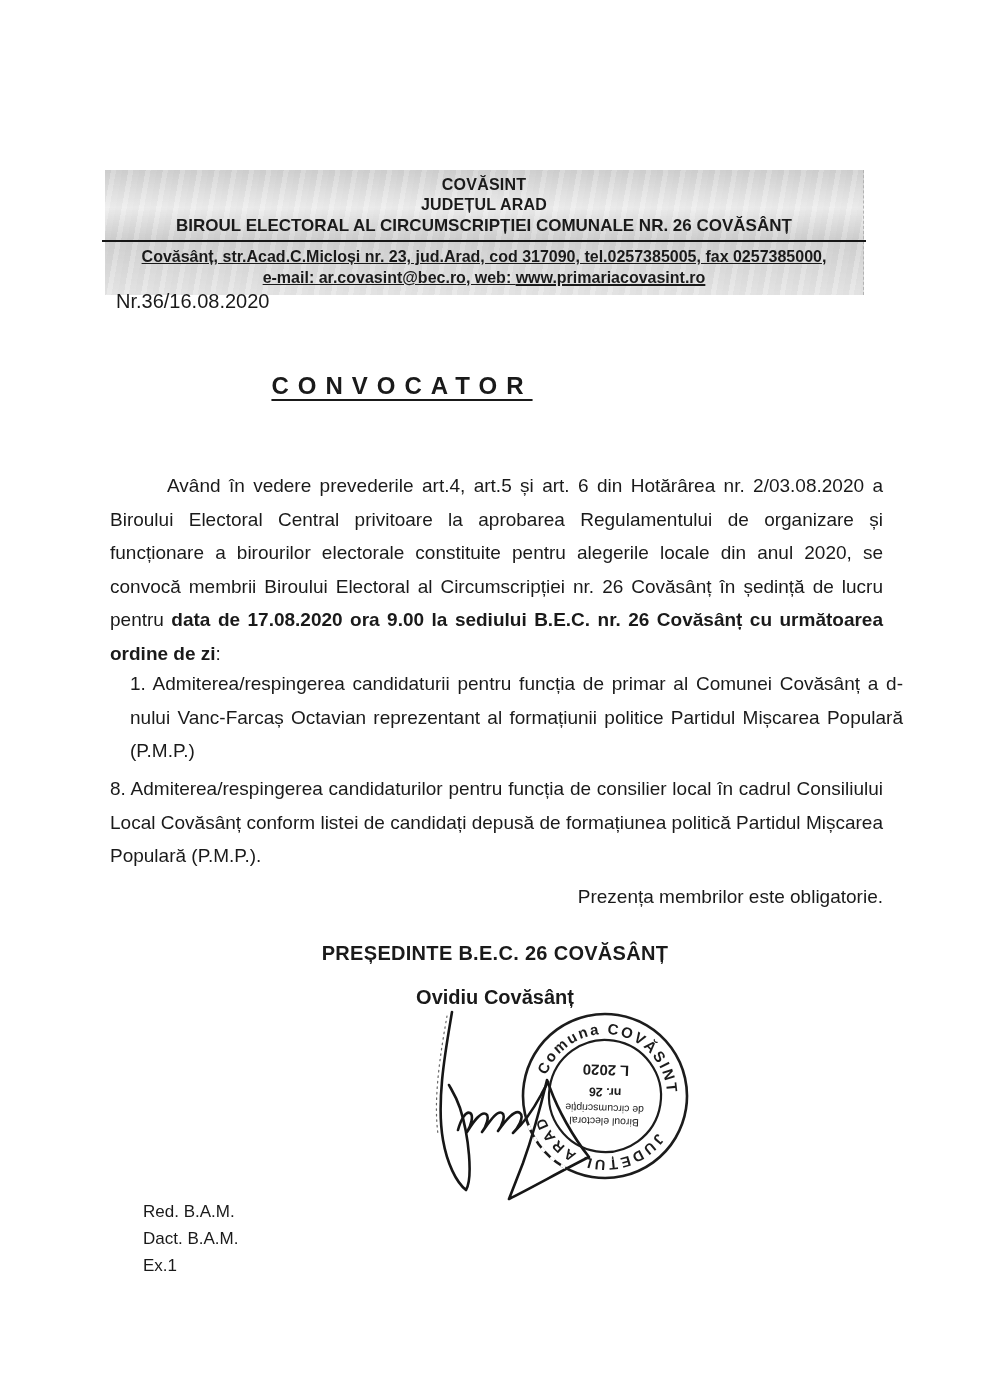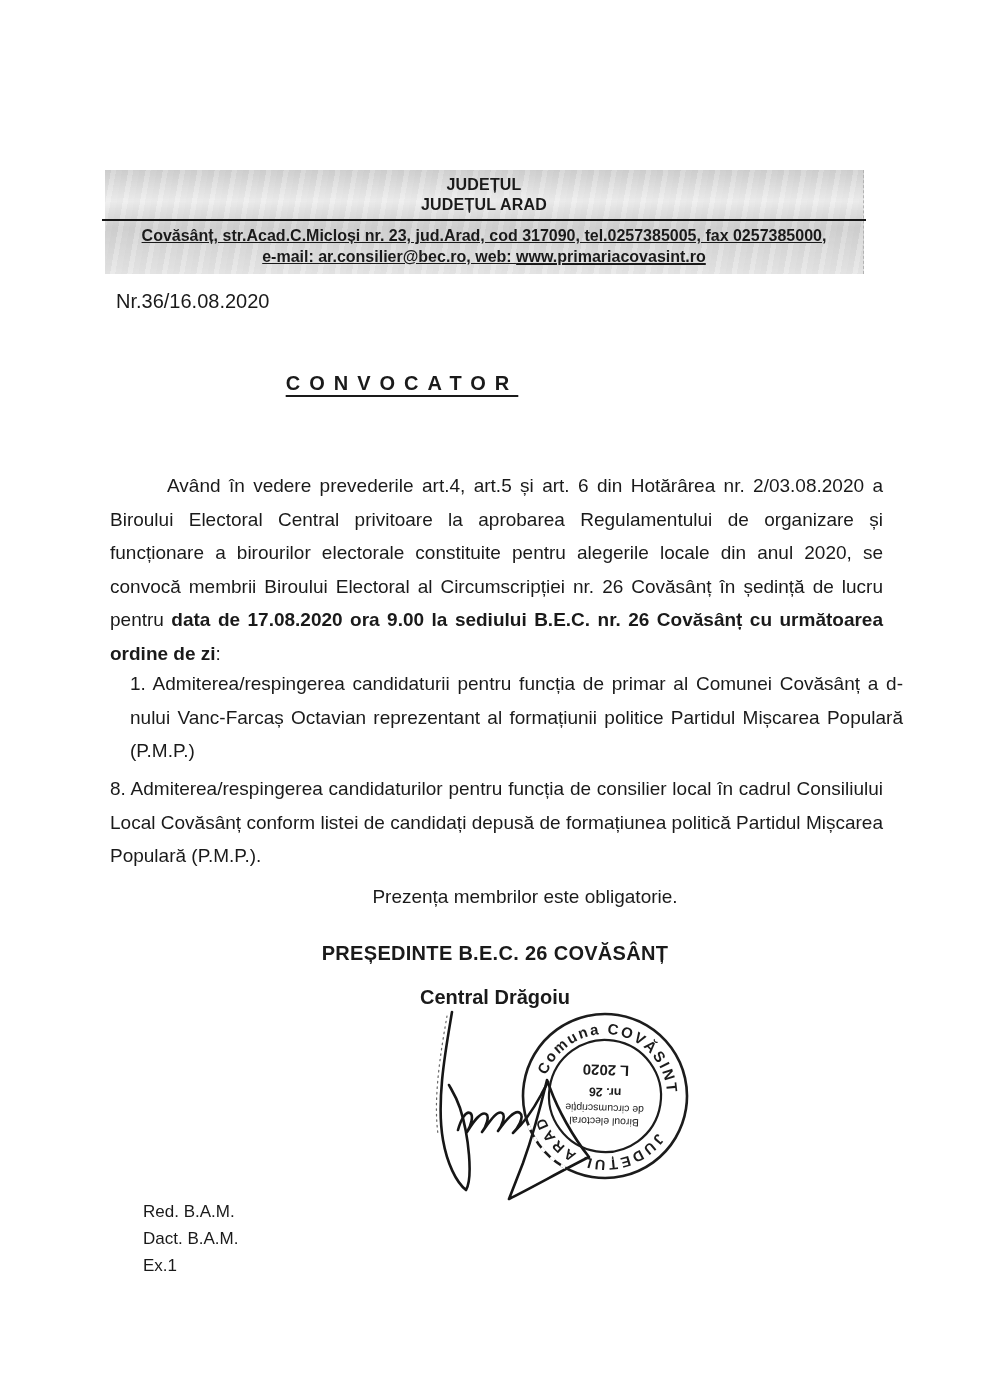--- a/index.html
+++ b/index.html
@@ -20,32 +20,32 @@
   .lh-line1, .lh-line2 { font-size:16px; line-height:20px; letter-spacing:0.2px; }
   .lh-line3 { font-size:17px; line-height:21px; }
   .lh-rule { border:none; border-top:2.5px solid #161616; margin:4px -3px 4px -3px; }
   .lh-addr { font-size:16px; line-height:21px;text-decoration:underline; }
   .lh-web { text-decoration:underline; text-underline-offset:2px; }
 
   
   .doc-number { position:absolute; left:116px; top:290px; font-size:20px; }
   .doc-title {
     position:absolute; left:0; top:372px; width:804px; text-align:center;
-    font-size:20px; font-weight:bold; letter-spacing:9px;
+    font-size:24px; font-weight:bold; letter-spacing:9px;
   }
   .doc-title span { text-decoration:underline; text-decoration-thickness:2px; text-underline-offset:5px; }
 
   .para {
     position:absolute; left:110px; width:773px;
     font-size:19px; line-height:33.5px; text-align:justify;
   }
   .intro { top:450px; text-indent:57px; }
   .item1 { top:648px;margin-left:20px; }
   .item2 { top:753px; }
-  .presence { top:861px; left:167px; width:716px; text-align:center; }
+  .presence { top:861px; left:167px; width:716px; text-align:right; }
 
   .president-title {
     position:absolute; left:0; top:942px; width:990px; text-align:center;
     font-size:20px; font-weight:bold; letter-spacing:0.3px;
   }
   .president-name {
     position:absolute; left:0; top:986px; width:990px; text-align:center;
     font-size:20px; font-weight:bold;
   }
 
@@ -54,40 +54,41 @@
   .stamp-svg text { font-family:"Liberation Sans", sans-serif; fill:#1c1c1c; }
 
   .footer { position:absolute; left:110px; top:1198px; font-size:17px; line-height:27px;margin-left:33px; }
 </style>
 </head>
 <body>
 
 <div class="page">
 
   <header class="letterhead">
-    <div class="lh-line1">JUDEȚUL</div>
+    <div class="lh-line1">COVĂSINT</div>
     <div class="lh-line2">JUDEȚUL ARAD</div>
+    <div class="lh-line3">BIROUL ELECTORAL AL CIRCUMSCRIPȚIEI COMUNALE NR. 26 COVĂSÂNȚ</div>
     <hr class="lh-rule">
     <div class="lh-addr">Covăsânț, str.Acad.C.Micloși nr. 23, jud.Arad, cod 317090, tel.0257385005, fax 0257385000,</div>
-    <div class="lh-addr"><span>e-mail: ar.consilier@bec.ro, web: </span><span class="lh-web">www.primariacovasint.ro</span></div>
+    <div class="lh-addr"><span>e-mail: ar.covasint@bec.ro, web: </span><span class="lh-web">www.primariacovasint.ro</span></div>
   </header>
 
   <div class="doc-number">Nr.36/16.08.2020</div>
 
   <div class="doc-title"><span>CONVOCATOR</span></div>
 
   <p class="para intro"><span>Având în vedere prevederile art.4, art.5 și art. 6 din Hotărârea nr. 2/03.08.2020 a Biroului Electoral Central privitoare la aprobarea Regulamentului de organizare și funcționare a birourilor electorale constituite pentru alegerile locale din anul 2020, se convocă membrii Biroului Electoral al Circumscripției nr. 26 Covăsânț în ședință de lucru pentru </span><b>data de 17.08.2020 ora 9.00 la sediului B.E.C. nr. 26 Covăsânț cu următoarea ordine de zi</b><span>:</span></p>
 
   <p class="para item1">1. Admiterea/respingerea candidaturii pentru funcția de primar al Comunei Covăsânț a d-nului Vanc-Farcaș Octavian reprezentant al formațiunii politice Partidul Mișcarea Populară (P.M.P.)</p>
   <p class="para item2">8. Admiterea/respingerea candidaturilor pentru funcția de consilier local în cadrul Consiliului Local Covăsânț conform listei de candidați depusă de formațiunea politică Partidul Mișcarea Populară (P.M.P.).</p>
 
   <p class="para presence">Prezența membrilor este obligatorie.</p>
 
   <div class="president-title">PREȘEDINTE B.E.C. 26 COVĂSÂNȚ</div>
-  <div class="president-name">Central Drăgoiu</div>
+  <div class="president-name">Ovidiu Covăsânț</div>
 
   <svg class="sig-svg" width="230" height="215" viewBox="410 1000 230 215">
     <g fill="none" stroke="#161616" stroke-width="2.6" stroke-linecap="round" stroke-linejoin="round">
       <path d="M 452,1012 C 446,1048 436,1100 443,1140 C 447,1163 456,1182 466,1190 C 473,1178 469,1136 460,1108 C 456,1096 451,1089 449,1085"></path>
       <path stroke-width="1.2" stroke-dasharray="1.5 4" opacity="0.65" d="M 447,1016 C 441,1050 433,1098 438,1134"></path>
       <path d="M 458,1130 c 3,-11 8,-19 12,-17 c 4,2 1,13 -3,19 c 7,-11 14,-21 19,-18 c 4,2 0,13 -4,18 c 8,-11 15,-22 20,-19 c 4,2 0,13 -4,18 c 8,-11 17,-22 22,-18 c 5,4 -3,16 -7,20 c 10,-9 21,-25 28,-38 c 2,-4 5,-9 7,-13"></path>
       <path d="M 547,1080 C 541,1105 532,1138 523,1163 L 509,1199 C 533,1187 563,1170 589,1157 C 573,1137 558,1110 550,1088 Z"></path>
     </g>
   </svg>
 

